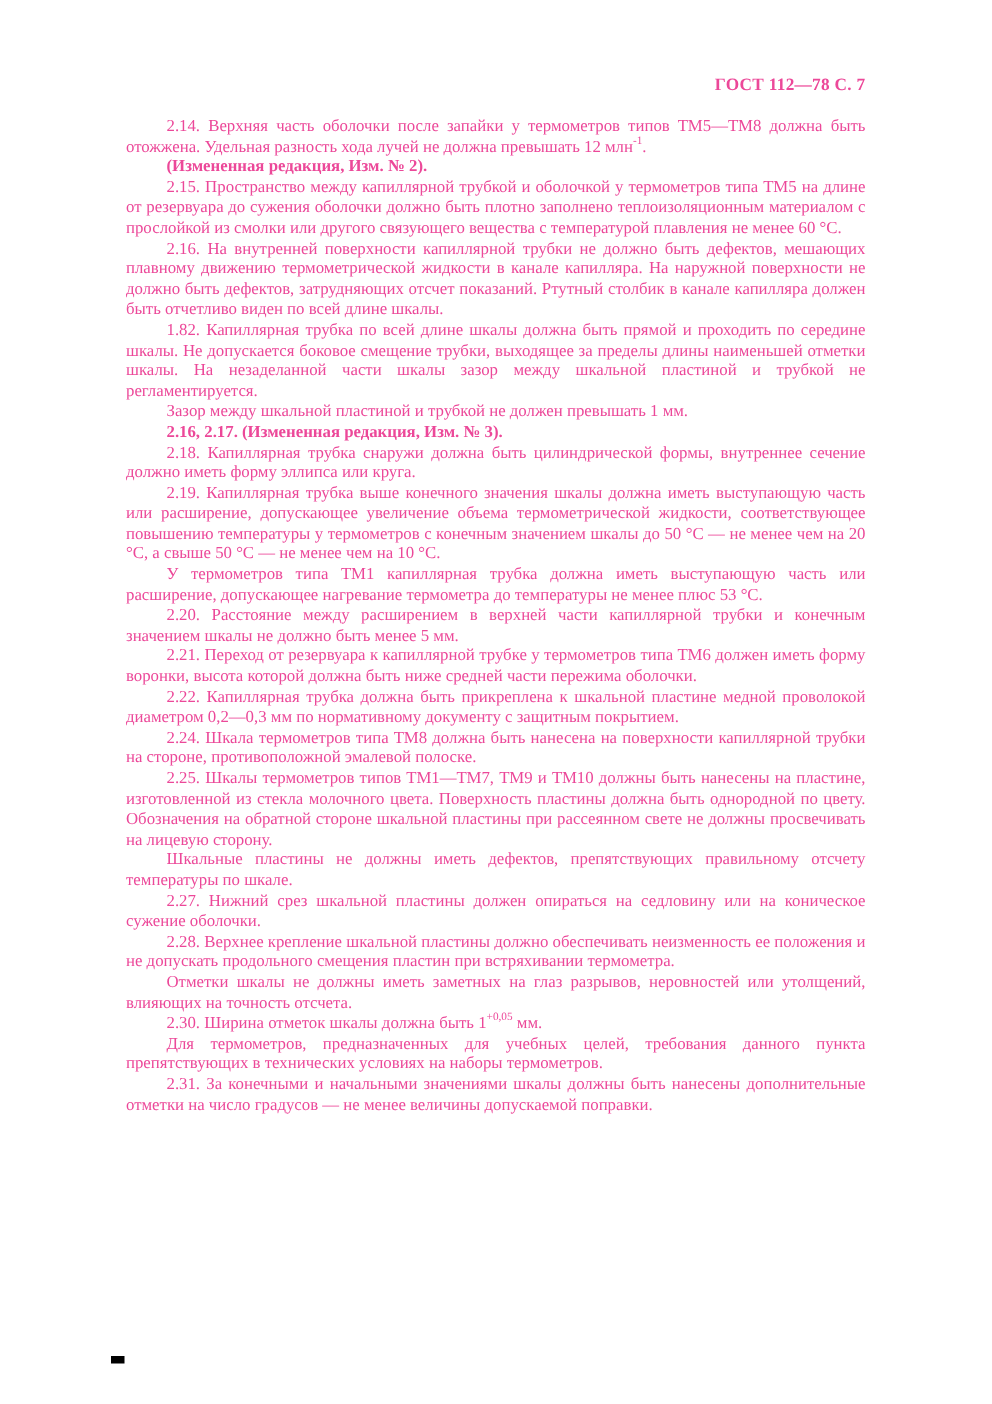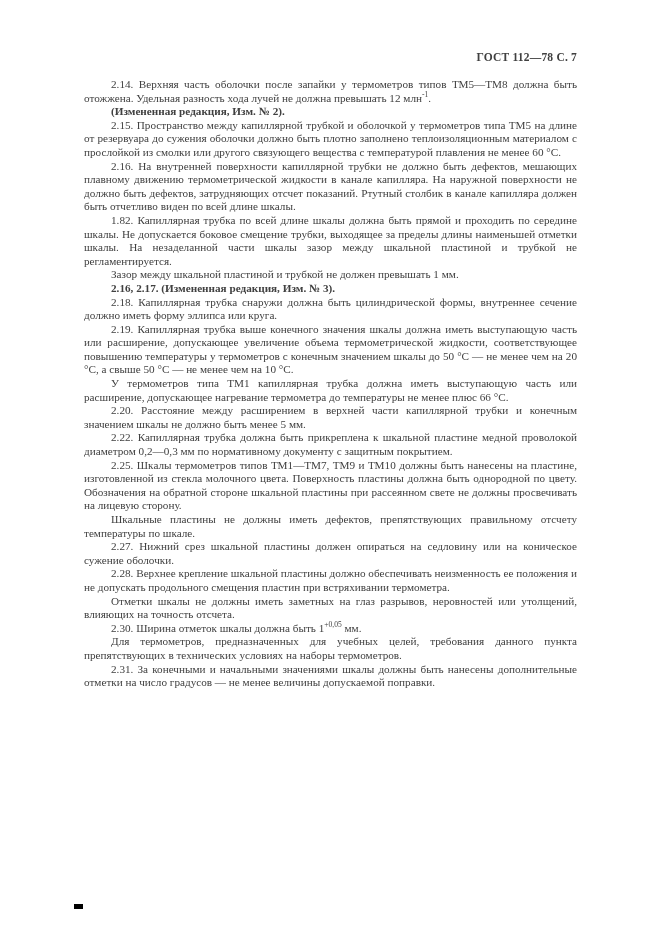--- a/index.html
+++ b/index.html
@@ -6,21 +6,21 @@
     margin: 0;
     padding: 0;
     background: #ffffff;
   }
   .page {
     position: relative;
     width: 661px;
     height: 936px;
     background: #ffffff;
     font-family: "Liberation Serif", serif;
-    color: #404040;
+    color: #ec4899;
     overflow: hidden;
   }
   .doc-header {
     position: absolute;
     top: 51px;
     right: 84px;
     font-size: 11.5px;
     font-weight: bold;
     letter-spacing: 0.2px;
     white-space: nowrap;
@@ -65,23 +65,25 @@
   <div class="doc-body">
       <p><span>2.14. Верхняя часть оболочки после запайки у термометров типов ТМ5—ТМ8 должна быть отожжена. Удельная разность хода лучей не должна превышать 12  млн</span><sup>-1</sup><span>.</span></p>
       <p class="bold"><span>(Измененная редакция, Изм. № 2).</span></p>
       <p><span>2.15. Пространство между капиллярной трубкой и оболочкой у термометров типа ТМ5 на длине от резервуара до сужения оболочки должно быть плотно заполнено теплоизоляционным материалом с прослойкой из смолки или другого связующего вещества с температурой плавления не менее 60 °С.</span></p>
       <p><span>2.16. На внутренней поверхности капиллярной трубки не должно быть дефектов, мешающих плавному движению термометрической жидкости в канале капилляра. На наружной поверхности не должно быть дефектов, затрудняющих отсчет показаний. Ртутный столбик в канале капилляра должен быть отчетливо виден по всей длине шкалы.</span></p>
       <p><span>1.82. Капиллярная трубка по всей длине шкалы должна быть прямой и проходить по середине шкалы. Не допускается боковое смещение трубки, выходящее за пределы длины наименьшей отметки шкалы. На незаделанной части шкалы зазор между шкальной пластиной и трубкой не регламентируется.</span></p>
       <p><span>Зазор между шкальной пластиной и трубкой не должен превышать 1  мм.</span></p>
       <p class="bold"><span>2.16, 2.17. (Измененная редакция, Изм. № 3).</span></p>
       <p><span>2.18. Капиллярная трубка снаружи должна быть цилиндрической формы, внутреннее сечение должно иметь форму эллипса или круга.</span></p>
       <p><span>2.19. Капиллярная трубка выше конечного значения шкалы должна иметь выступающую часть или расширение, допускающее увеличение объема термометрической жидкости, соответствующее повышению температуры у термометров с конечным значением шкалы до 50 °С — не менее чем на 20 °С, а свыше 50 °С —  не менее чем на 10 °С.</span></p>
-      <p><span>У термометров типа ТМ1 капиллярная трубка должна иметь выступающую часть или расширение, допускающее нагревание термометра до температуры не менее плюс 66 °С.</span></p>
+      <p><span>У термометров типа ТМ1 капиллярная трубка должна иметь выступающую часть или расширение, допускающее нагревание термометра до температуры не менее плюс 53 °С.</span></p>
       <p><span>2.20. Расстояние между расширением в верхней части капиллярной трубки и конечным значением шкалы не должно быть менее 5  мм.</span></p>
+      <p><span>2.21. Переход от резервуара к капиллярной трубке у термометров типа ТМ6 должен иметь форму воронки, высота которой должна быть ниже средней части пережима оболочки.</span></p>
       <p><span>2.22. Капиллярная трубка должна быть прикреплена к шкальной пластине медной проволокой диаметром 0,2—0,3  мм по нормативному документу с защитным покрытием.</span></p>
+      <p><span>2.24. Шкала термометров типа ТМ8 должна быть нанесена на поверхности капиллярной трубки на стороне, противоположной эмалевой полоске.</span></p>
       <p><span>2.25. Шкалы термометров типов ТМ1—ТМ7, ТМ9 и ТМ10 должны быть нанесены на пластине, изготовленной из стекла молочного цвета. Поверхность пластины должна быть однородной по цвету. Обозначения на обратной стороне шкальной пластины при рассеянном свете не должны просвечивать на лицевую сторону.</span></p>
       <p><span>Шкальные пластины не должны иметь дефектов, препятствующих правильному отсчету температуры по шкале.</span></p>
       <p><span>2.27. Нижний срез шкальной пластины должен опираться на седловину или на коническое сужение оболочки.</span></p>
       <p><span>2.28. Верхнее крепление шкальной пластины должно обеспечивать неизменность ее положения и не допускать продольного смещения пластин при встряхивании термометра.</span></p>
       <p><span>Отметки шкалы не должны иметь заметных на глаз разрывов, неровностей или утолщений, влияющих на точность отсчета.</span></p>
       <p><span>2.30. Ширина отметок шкалы должна быть 1</span><sup>+0,05</sup><span>  мм.</span></p>
       <p><span>Для термометров, предназначенных для учебных целей, требования данного пункта препятствующих в технических условиях на наборы термометров.</span></p>
       <p><span>2.31. За конечными и начальными значениями шкалы должны быть нанесены дополнительные отметки на число градусов — не менее величины допускаемой поправки.</span></p>
     </div>
 

